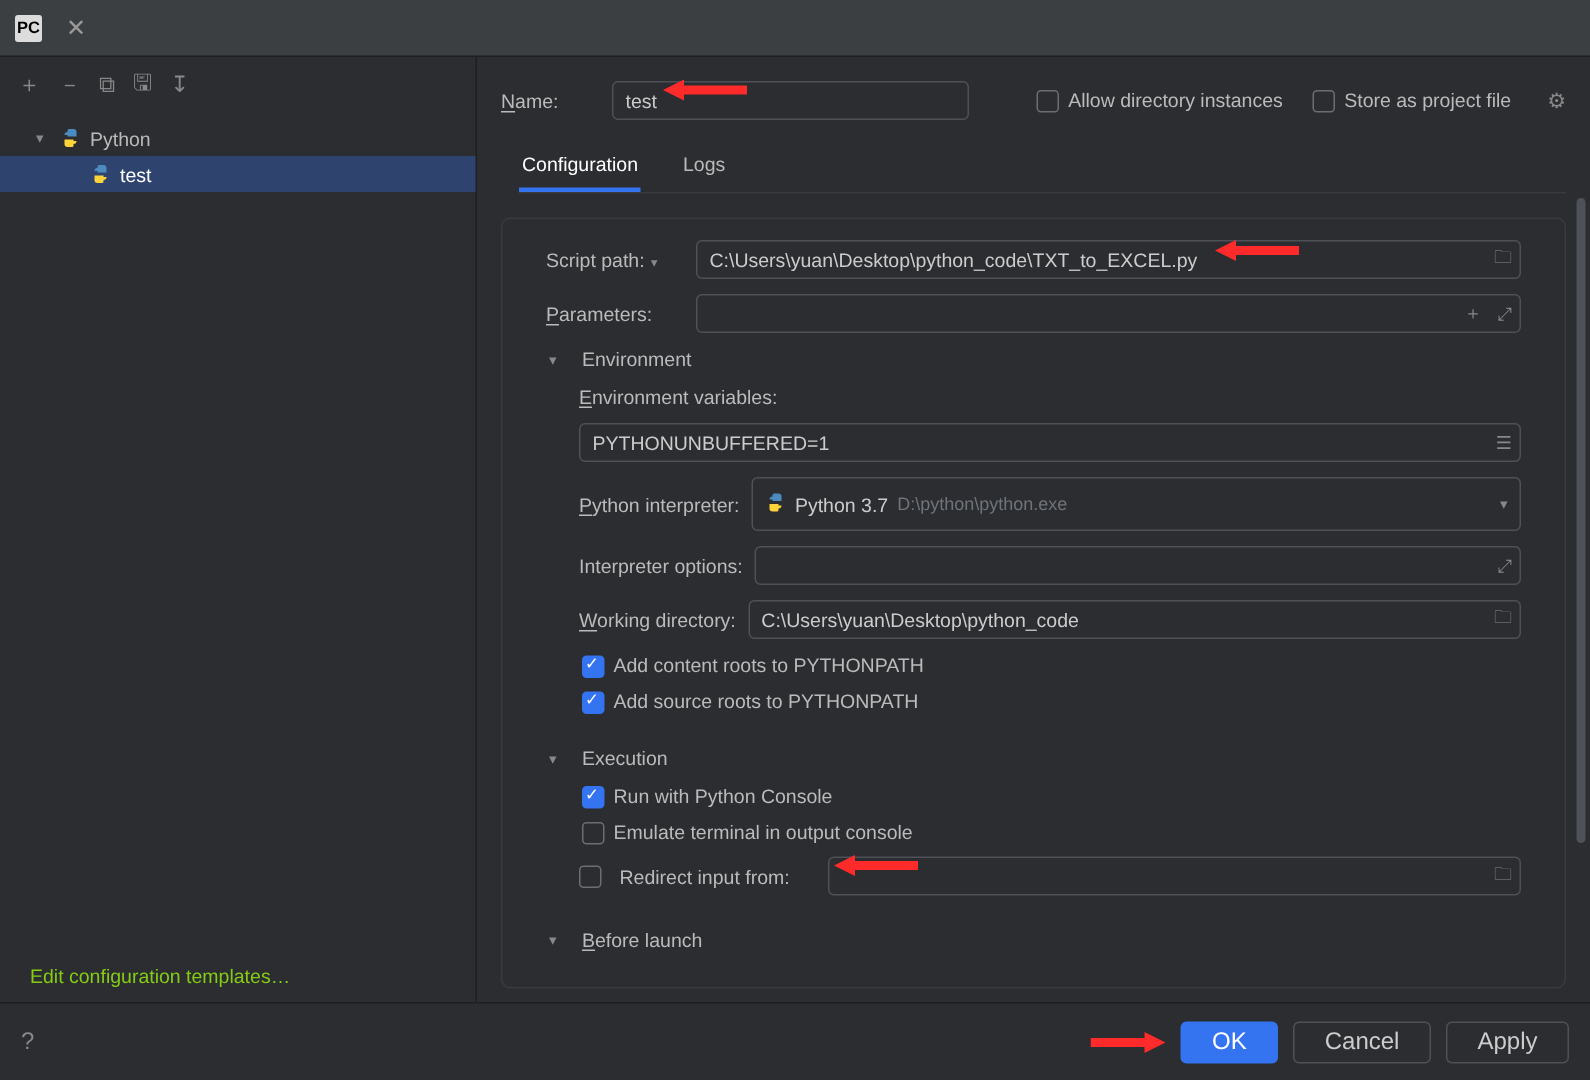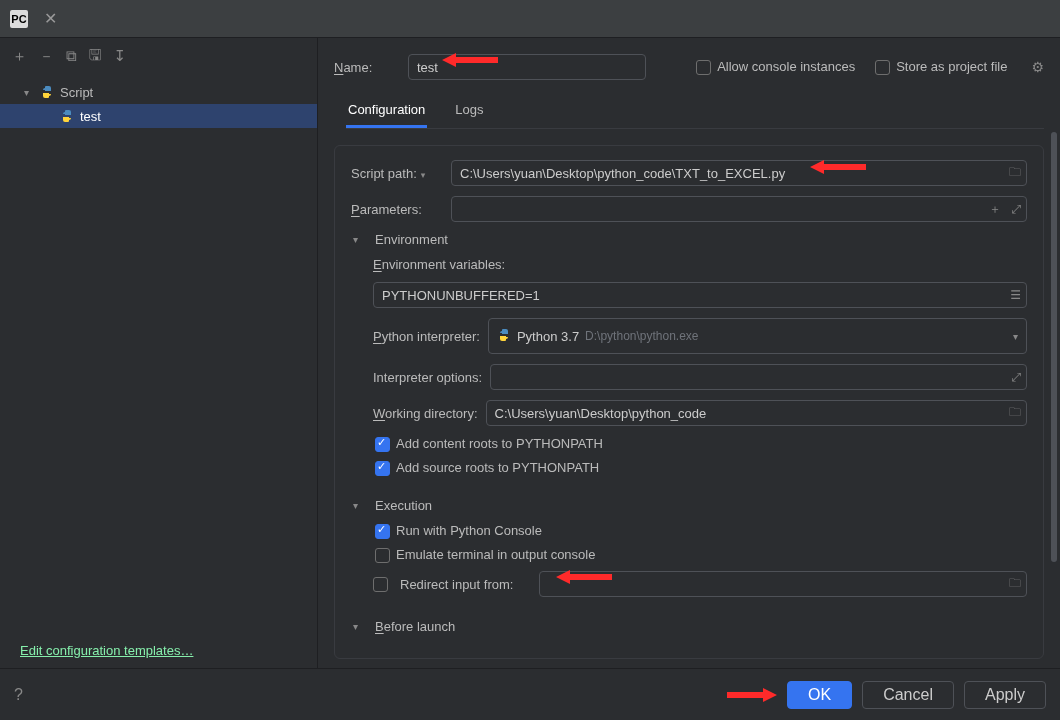--- a/index.html
+++ b/index.html
@@ -56,21 +56,21 @@
   padding-left: 24px;
   cursor: pointer;
 }
 .tree-node.child { padding-left: 60px; }
 .tree-node.selected { background: #2e436e; color: #fff; }
 .caret { width: 12px; color: #888; margin-right: 4px; font-size: 10px; }
 .python-icon {
   width: 14px; height: 14px; margin-right: 6px;
   display: inline-flex; align-items: center; justify-content: center;
 }
-.link { color: #86efac; cursor: pointer; padding: 10px 20px; text-decoration: underline; }
+.link { color: #84cc16; cursor: pointer; padding: 10px 20px; }
 .content {
   flex: 1;
   background: #2b2d30;
   display: flex;
   flex-direction: column;
   position: relative;
 }
 .content-scroll {
   overflow-y: auto;
   padding: 16px 16px 0 16px;
@@ -122,21 +122,21 @@
   cursor: pointer;
   border-bottom: 3px solid transparent;
 }
 .tab.active {
   color: #fff;
   border-bottom-color: #3574f0;
 }
 .form-panel {
   border: 1px solid #393b40;
   border-radius: 6px;
-  padding: 14px 16px;
+  padding: 14px 29px;
 }
 .field-row {
   display: flex; align-items: center;
   margin-bottom: 10px;
   gap: 8px;
 }
 .field-row .field { flex: 1; position: relative; display:flex; align-items:center; }
 .field .text-field { width: 100%; }
 .dropdown-caret { font-size: 9px; color: #888; margin-left: 4px; }
 .folder-icon, .expand-icon, .add-icon {
@@ -218,42 +218,42 @@
     </div>
     <div class="tree">
       <div class="tree-node">
         <span class="caret">▾</span>
         <span class="python-icon">
           <svg width="14" height="14" viewBox="0 0 14 14">
               <path d="M6 1h3a2 2 0 0 1 2 2v3H5V5H3a2 2 0 0 1 2-2V2a1 1 0 0 1 1-1z" fill="#4b8bbf"></path>
               <path d="M8 13H5a2 2 0 0 1-2-2V8h6v1h2a2 2 0 0 1-2 2v1a1 1 0 0 1-1 1z" fill="#ffd43b"></path>
             </svg>
         </span>
-        <span>Script</span>
+        <span>Python</span>
       </div>
       <div class="tree-node child selected">
         <span class="python-icon">
           <svg width="14" height="14" viewBox="0 0 14 14">
               <path d="M6 1h3a2 2 0 0 1 2 2v3H5V5H3a2 2 0 0 1 2-2V2a1 1 0 0 1 1-1z" fill="#4b8bbf"></path>
               <path d="M8 13H5a2 2 0 0 1-2-2V8h6v1h2a2 2 0 0 1-2 2v1a1 1 0 0 1-1 1z" fill="#ffd43b"></path>
             </svg>
         </span>
         <span>test</span>
       </div>
     </div>
     <div class="link">Edit configuration templates…</div>
   </div>
 
   <div class="content">
     <div class="content-scroll">
       <div class="header-row row">
         <span class="label"><span class="underline-first">N</span>ame:</span>
         <input type="text" class="name-input" value="test" style="">
         <div class="header-right">
-          <label><span class="chk"></span><span>Allow console instances</span></label>
+          <label><span class="chk"></span><span>Allow directory instances</span></label>
           <label><span class="chk"></span><span>Store as project file</span></label>
           <span class="gear">⚙</span>
         </div>
       </div>
 
       <div class="tabs">
         <div class="tab active">Configuration</div>
         <div class="tab">Logs</div>
       </div>
 

